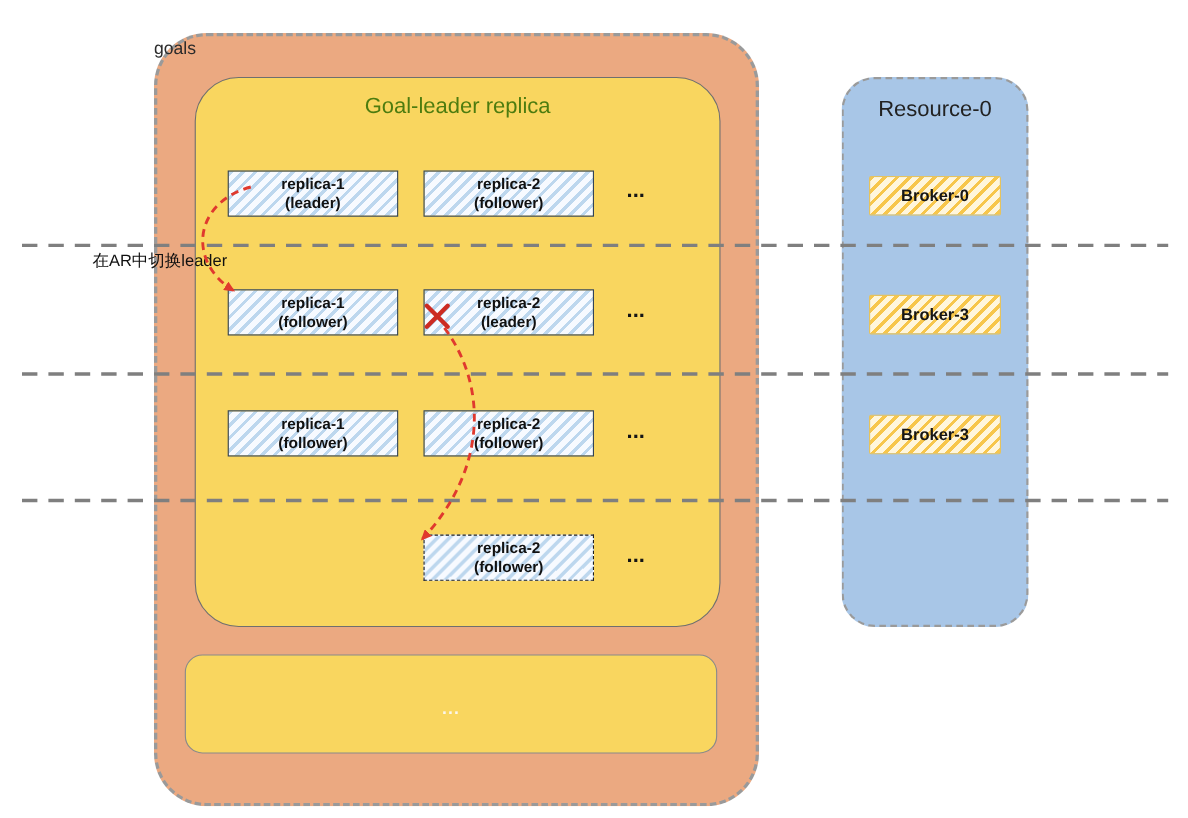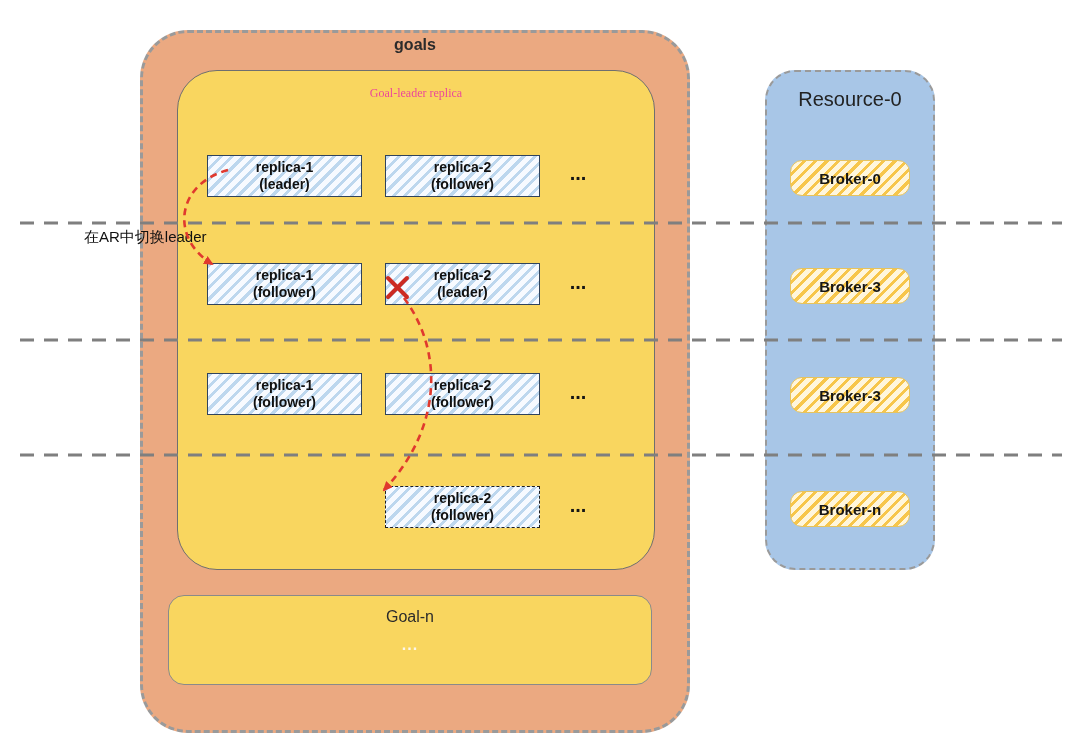--- a/index.html
+++ b/index.html
@@ -6,31 +6,31 @@
   body{font-family:"Liberation Sans","DejaVu Sans",sans-serif;}
   #stage{position:relative;width:1080px;height:744px;background:#ffffff;overflow:hidden;}
 
   
   .outer-goals{
     position:absolute;left:140px;top:30px;width:550px;height:703px;
     background:#EBA981;border:3px dashed #9a9a9a;border-radius:48px;
     box-sizing:border-box;
   }
   .outer-title{
-    position:absolute;left:140px;top:36px;width:550px;text-align:center;
-    font-size:16px;color:#2b2b2b;font-weight:bold;
+    position:absolute;left:140px;top:36px;width:550px;text-align:left;
+    font-size:16px;color:#2b2b2b;
   }
   .inner-goal-leader{
     position:absolute;left:177px;top:70px;width:478px;height:500px;
     background:#F9D65F;border:1.5px solid #6f6f6f;border-radius:40px;
     box-sizing:border-box;
   }
   .inner-title{
     position:absolute;left:177px;top:86px;width:478px;text-align:center;
-    font-size:12px;color:#ec4899;font-family:Liberation Serif, serif;
+    font-size:20px;color:#4d7c0f;
   }
   .goal-n{
     position:absolute;left:168px;top:595px;width:484px;height:90px;
     background:#F9D65F;border:1.5px solid #8a8a8a;border-radius:16px;
     box-sizing:border-box;
   }
   .goal-n-title{
     position:absolute;left:168px;top:608px;width:484px;text-align:center;
     font-size:16px;color:#2b2b2b;
   }
@@ -56,21 +56,21 @@
     border:1.4px solid #30435c;
     font-size:14px;font-weight:bold;color:#111111;line-height:1.2;text-align:center;
   }
   .replica.dashed{border:1.8px dashed #1f1f1f;}
 
   
   .broker{
     position:absolute;width:120px;height:36px;box-sizing:border-box;
     display:flex;align-items:center;justify-content:center;
     background:repeating-linear-gradient(135deg,#F7C64B 0 3px,#FFF6DC 3px 8px);
-    border:1px solid #e6c35e;border-radius:12px;
+    border:1px solid #e6c35e;border-radius:2px;
     font-size:15px;font-weight:bold;color:#161616;
   }
 
   .row-ellipsis{
     position:absolute;width:44px;text-align:center;
     font-size:20px;font-weight:bold;color:#151515;
   }
 
   .annotation{
     position:absolute;left:84px;top:228px;
@@ -125,30 +125,28 @@
   </div>
   <div class="row-ellipsis" style="left:556px;top:381px;">...</div>
 
   <div class="replica dashed" style="left:385px;top:486px;">
     <span>replica-2</span>
     <span>(follower)</span>
   </div>
   <div class="row-ellipsis" style="left:556px;top:494px;">...</div>
 
   <div class="goal-n"></div>
-  <div class="goal-n-title">Goal-n</div>
   <div class="goal-n-more">...</div>
 
   <div class="resource"></div>
   <div class="resource-title">Resource-0</div>
 
   <div class="broker" style="left:790px;top:160px;">Broker-0</div>
   <div class="broker" style="left:790px;top:268px;">Broker-3</div>
   <div class="broker" style="left:790px;top:377px;">Broker-3</div>
-  <div class="broker" style="left:790px;top:491px;">Broker-n</div>
 
   <svg class="overlay" width="1080" height="744" viewBox="0 0 1080 744" xmlns="http://www.w3.org/2000/svg">
     <defs>
       <marker id="redArrow" markerWidth="10" markerHeight="9" refX="8" refY="4.5" orient="auto" markerUnits="userSpaceOnUse">
         <path d="M0,0 L10,4.5 L0,9 Z" fill="#E0392E"></path>
       </marker>
     </defs>
 
     <line x1="20" y1="223" x2="1062" y2="223" stroke="#7f7f7f" stroke-width="3" stroke-dasharray="14 10"></line>
     <line x1="20" y1="340" x2="1062" y2="340" stroke="#7f7f7f" stroke-width="3" stroke-dasharray="14 10"></line>

